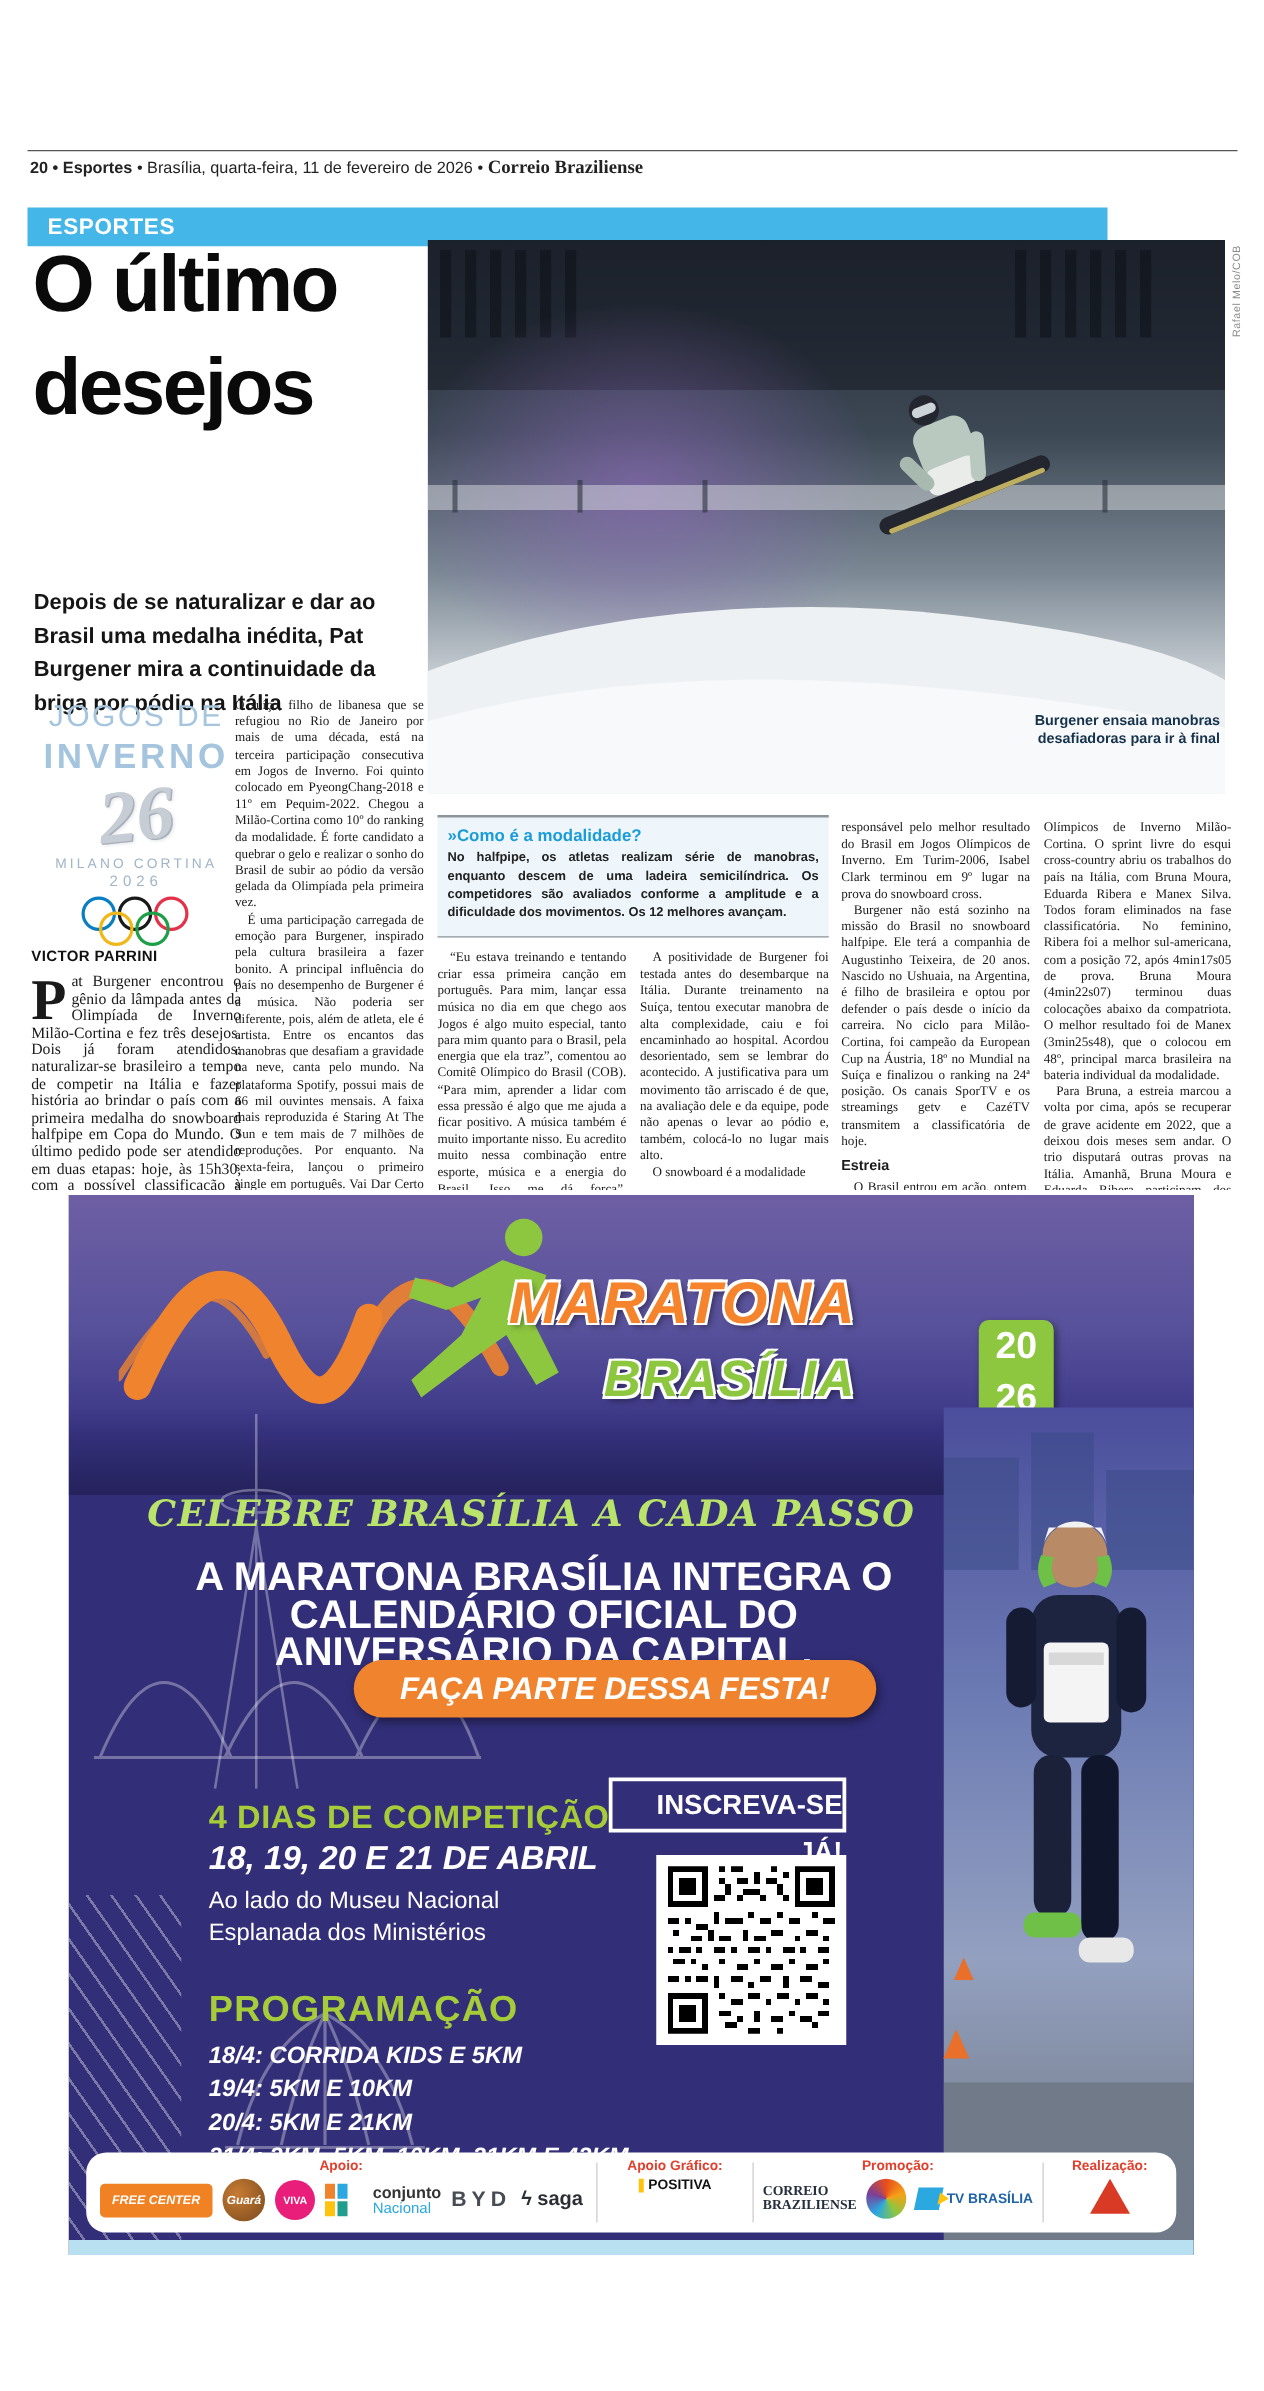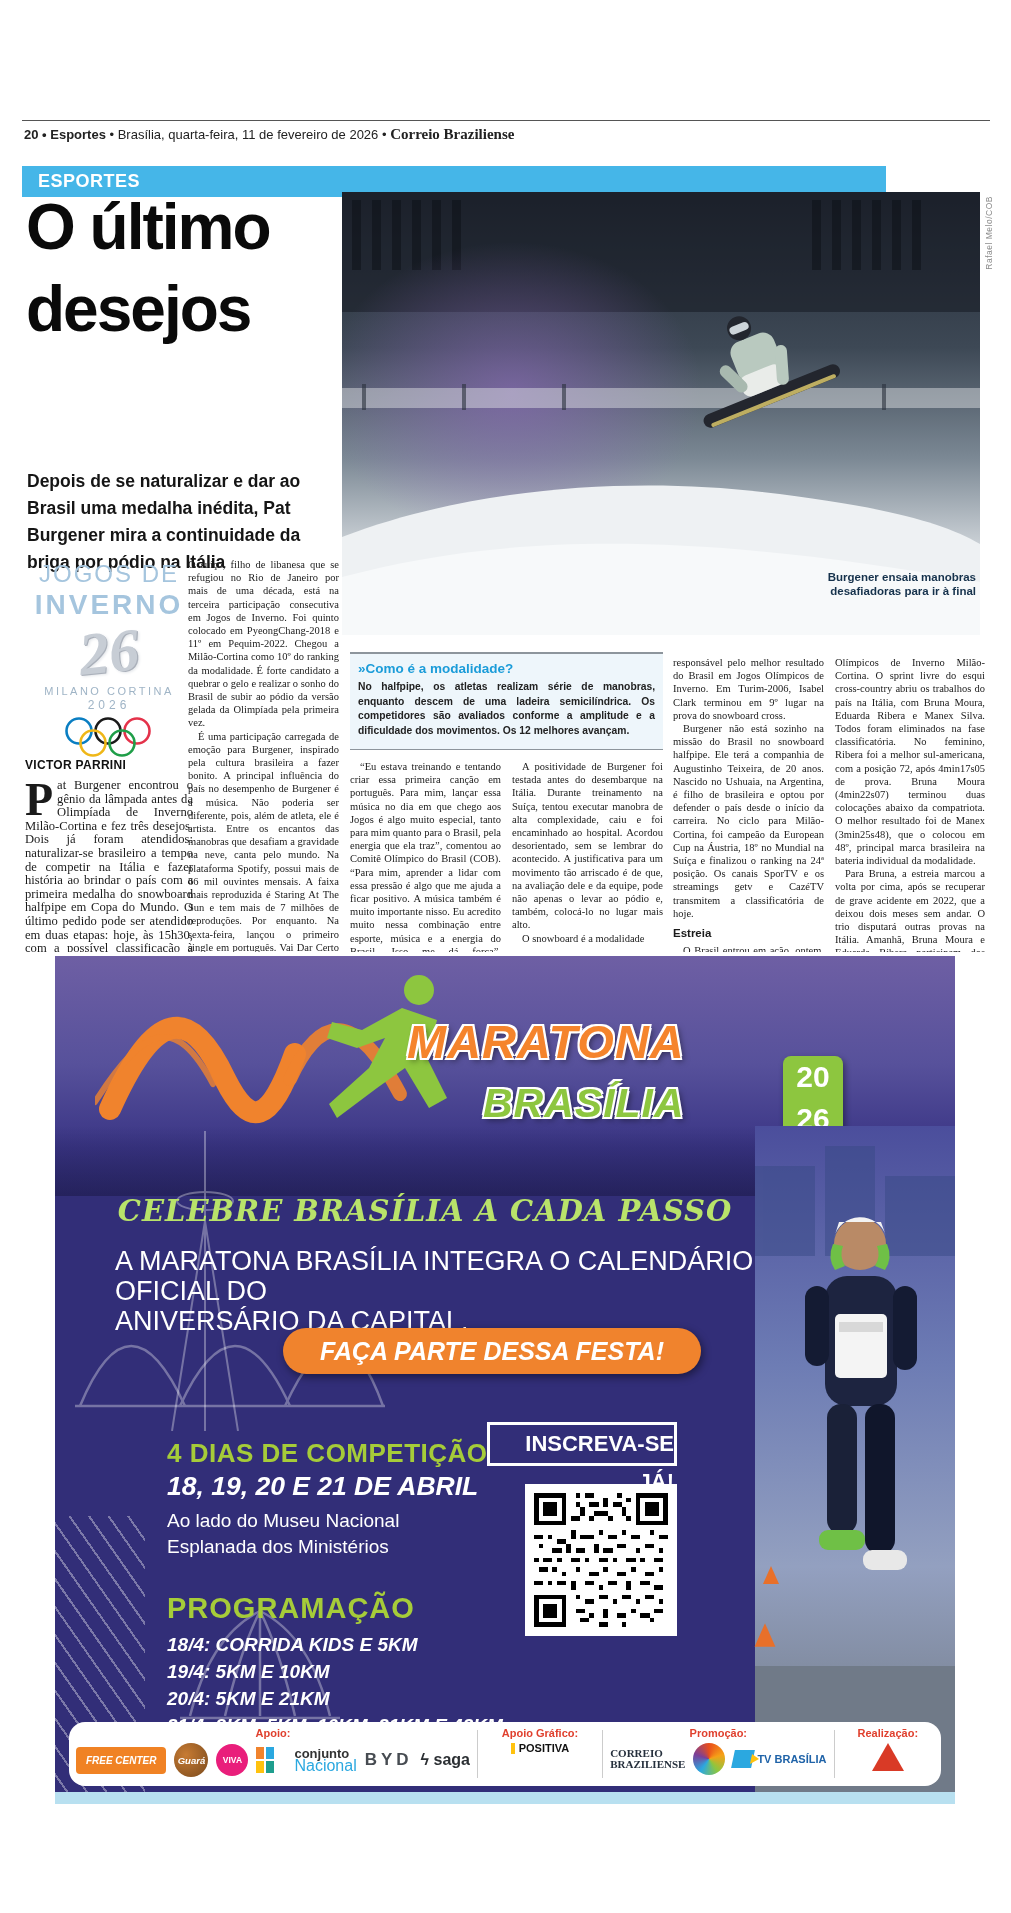--- a/index.html
+++ b/index.html
@@ -70,21 +70,21 @@
   .landmark { position:absolute; opacity:.33; }
 
   .mlogo-text-1 { position:absolute; left:352px; top:58px; font-size:47px; font-weight:800; font-style:italic; color:#f5842c;
                   letter-spacing:1px; text-shadow:-2px -2px 0 #fff, 2px -2px 0 #fff, -2px 2px 0 #fff, 2px 2px 0 #fff, 3px 3px 6px rgba(0,0,0,.5); }
   .mlogo-text-2 { position:absolute; left:428px; top:124px; font-size:41px; font-weight:800; font-style:italic; color:#8dc63f;
                   letter-spacing:1px; text-shadow:-2px -2px 0 #fff, 2px -2px 0 #fff, -2px 2px 0 #fff, 2px 2px 0 #fff, 3px 3px 6px rgba(0,0,0,.5); }
   .yearbox { position:absolute; left:728px; top:100px; width:60px; height:88px; background:#8dc63f; border-radius:8px;
              color:#fff; font-weight:800; font-size:30px; text-align:center; line-height:42px; box-shadow:2px 3px 6px rgba(0,0,0,.4); }
   .ad-tagline { position:absolute; left:0; top:238px; width:740px; text-align:center; font-family:"DejaVu Serif", serif;
                 font-style:italic; font-weight:bold; font-size:29px; color:#b9e36a; letter-spacing:1px; }
-  .ad-message { position:absolute; left:60px; top:290px; width:640px; font-weight:400; font-size:27px;
+  .ad-message { position:absolute; left:60px; top:290px; width:640px; text-align:center; font-weight:700; font-size:32px;
                 line-height:30px; color:#fff; }
   .ad-cta { position:absolute; left:228px; top:372px; width:418px; height:46px; background:#f0832d; border-radius:26px;
             color:#fff; font-weight:800; font-style:italic; font-size:25px; text-align:center; line-height:46px;
             box-shadow:2px 3px 8px rgba(0,0,0,.45); }
   .ad-left { position:absolute; left:112px; top:482px; width:360px; }
   .ad-days-title { font-size:26px; font-weight:800; color:#a6cc39; letter-spacing:.5px; }
   .ad-days-dates { font-size:26.5px; font-weight:800; font-style:italic; color:#fff; margin-top:2px; }
   .ad-loc { font-size:19px; color:#fff; line-height:26px; margin-top:6px; }
   .ad-prog-title { font-size:29px; font-weight:800; color:#a6cc39; letter-spacing:1px; margin-top:32px; }
   .ad-sched { font-size:19px; font-weight:bold; font-style:italic; color:#fff; line-height:27px; margin-top:6px; }
@@ -105,21 +105,21 @@
   .foot-div { width:1px; background:#ccc; margin:8px 0; }
   .logo-freecenter { background:#f08224; color:#fff; font-weight:bold; font-style:italic; font-size:10px; padding:8px 10px; border-radius:4px; }
   .logo-guara { width:34px; height:34px; border-radius:50%; background:radial-gradient(circle at 35% 35%, #c77b33, #7a4a1d);
                 color:#fff; font-style:italic; font-weight:bold; font-size:9.5px; display:flex; align-items:center; justify-content:center; }
   .logo-viva { width:32px; height:32px; border-radius:50%; background:#e91e7b; color:#fff; font-weight:800; font-size:8.5px;
                display:flex; align-items:center; justify-content:center; }
   .logo-conjunto { display:flex; align-items:center; gap:20px; }
   .conj-ico { width:18px; height:26px; display:grid; grid-template-columns:8px 8px; grid-template-rows:12px 12px; gap:2px; }
   .conj-ico i { display:block; } .ci1{background:#f0832d;} .ci2{background:#2ba8e0;} .ci3{background:#ffc20e;} .ci4{background:#1f9e8e;}
   .conj-txt { font-size:13px; font-weight:bold; color:#333; line-height:12px; }
-  .conj-txt small { display:block; font-size:16px; color:#2ba8e0; font-weight:normal; }
+  .conj-txt small { display:block; font-size:12px; color:#2ba8e0; font-weight:normal; }
   .logo-byd { font-size:17px; font-weight:800; letter-spacing:4px; color:#474c52; }
   .logo-saga { font-size:16px; font-weight:800; color:#2b2f33; }
   .logo-positiva { font-size:11px; font-weight:800; color:#111; border-left:4px solid #ffc20e; padding-left:4px; line-height:11px; }
   .logo-correio { font-family:"Liberation Serif", serif; font-weight:bold; color:#26303d; font-size:11px; line-height:11px; text-align:left; }
   .logo-circ { width:32px; height:32px; border-radius:50%;
                background:conic-gradient(#e94e1b, #f6a117, #8dc63f, #2ba8e0, #7a3f98, #e94e1b); }
   .logo-tvb { display:flex; align-items:center; gap:4px; }
   .tvb-ico { width:20px; height:18px; background:#2ba8e0; transform:skewX(-12deg); position:relative; }
   .tvb-ico::after { content:""; position:absolute; right:-6px; top:4px; border-left:8px solid #ffc20e;
                     border-top:5px solid transparent; border-bottom:5px solid transparent; }

